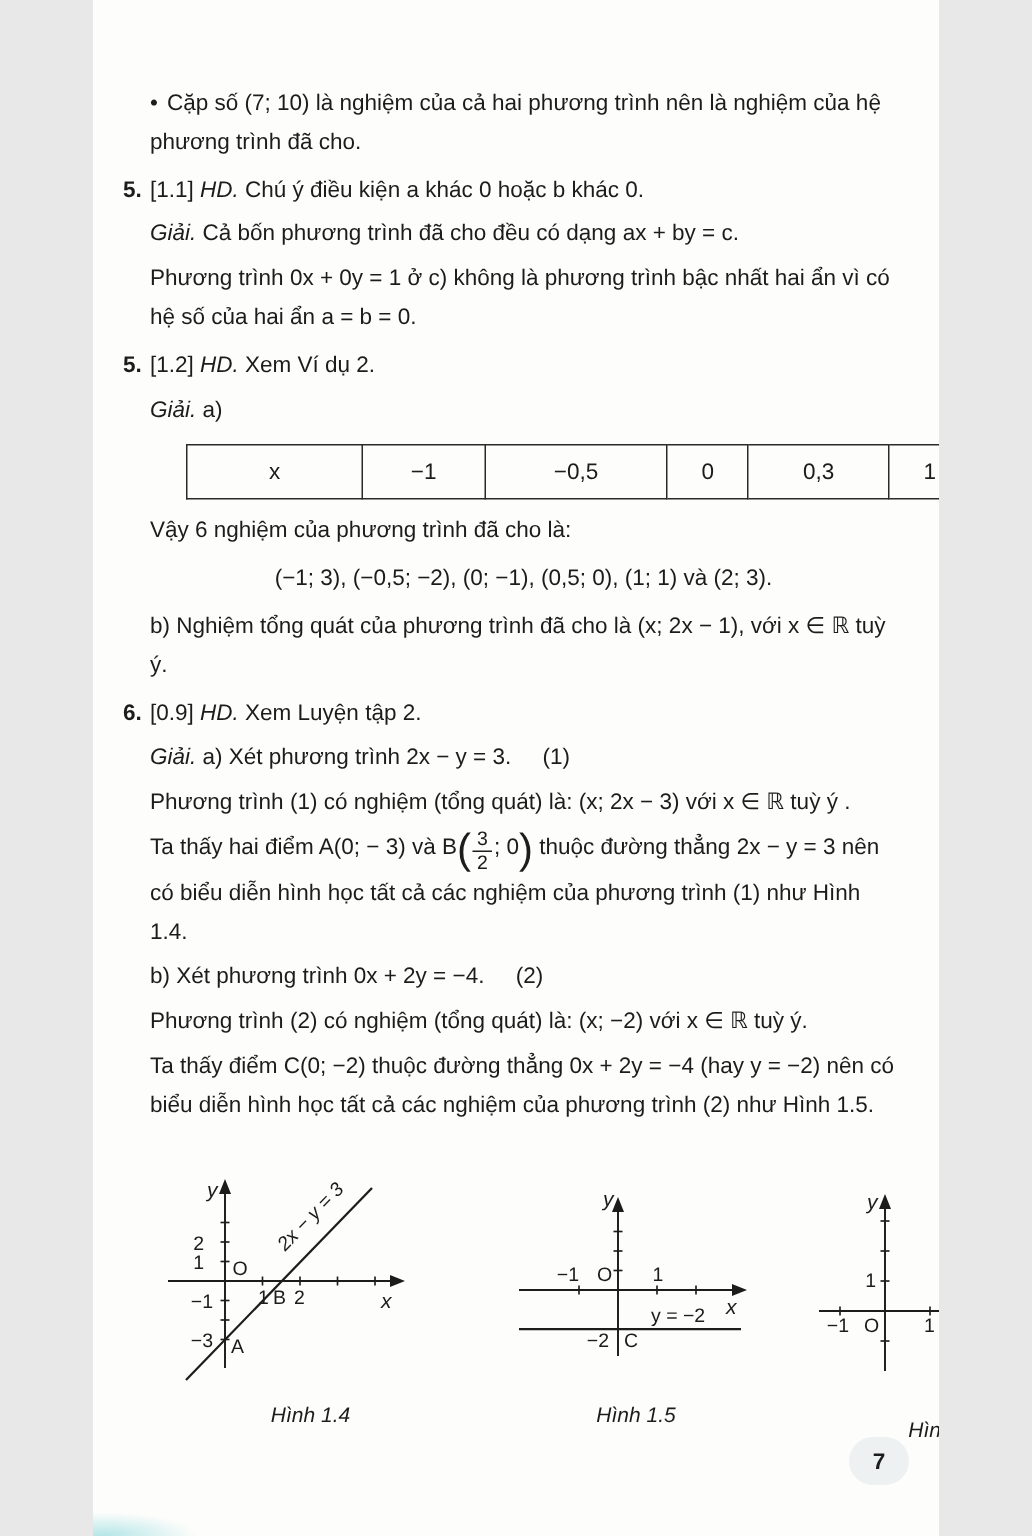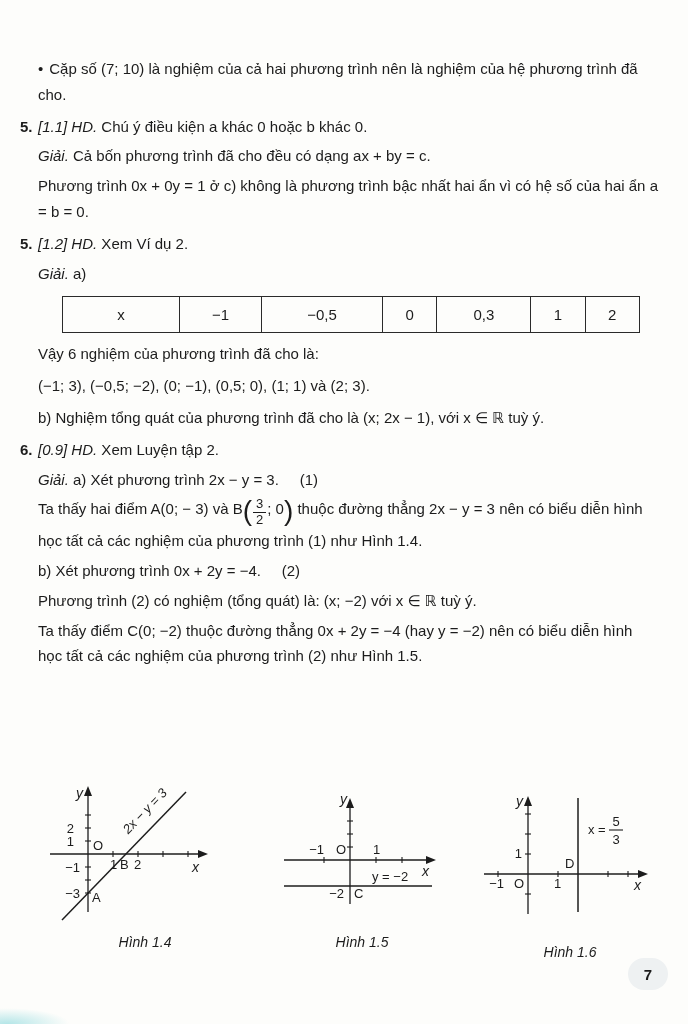--- a/index.html
+++ b/index.html
@@ -1,35 +1,35 @@
 <!DOCTYPE html>
 <html><head>
 <meta charset="utf-8">
 <style>
   html,body { margin:0; padding:0; background:#e8e8e8; }
   .page {
     position:relative;
-    width:688px; height:1024px;
+    width:564px; height:1024px;
     margin:0 auto;
     background:#fdfdfb;
     font-family:"Liberation Sans","DejaVu Sans",sans-serif;
     color:#1c1c1c;
     overflow:hidden;
   }
   .content {
     position:absolute; top:52px; left:38px; right:28px;
     font-size:15px; line-height:1.72;
   }
   .para { margin:4px 0; }
   .bullet-para .bullet { margin-right:6px; }
   .item { position:relative; margin:6px 0 4px 0; }
   .item .num { position:absolute; left:-18px; font-weight:bold; }
-  .ref { font-weight:normal;font-style:italic; }
+  .ref { font-weight:normal; }
   .hd, .giai, .caption { font-style:italic;margin-top:14px; }
-  .centered { margin:6px 0; }
+  .centered { text-align:center; margin:6px 0; }
 
   table.values {
     border-collapse:collapse;
     margin:10px 0 8px 24px;
     width:578px;
   }
   table.values td {
     border:1px solid #2a2a2a;
     text-align:center;
     height:35px;
@@ -118,20 +118,21 @@
     <p class="para">Vậy 6 nghiệm của phương trình đã cho là:</p>
     <p class="centered">(−1; 3), (−0,5; −2), (0; −1), (0,5; 0), (1; 1) và (2; 3).</p>
     <p class="para">b) Nghiệm tổng quát của phương trình đã cho là (x; 2x − 1), với x ∈ ℝ  tuỳ ý.</p>
 
     <div class="item">
       <span class="num">6.</span><span class="ref">[0.9]</span> <span class="hd">HD.</span><span> Xem  Luyện tập 2.</span>
     </div>
 
     <p class="para"><span class="giai">Giải.</span><span> a) Xét phương trình 2x − y = 3.&nbsp;&nbsp;&nbsp;&nbsp;&nbsp;(1)</span></p>
 
+    <p class="para">Phương trình (1) có nghiệm (tổng quát) là: (x; 2x − 3) với x ∈ ℝ  tuỳ ý .</p>
 
     <p class="para"><span>Ta thấy hai điểm  A(0; − 3)  và  B</span><span class="bigparen">(</span><span class="frac"><span class="fnum">3</span><span class="fden">2</span></span><span>; 0</span><span class="bigparen">)</span><span> thuộc đường thẳng 2x − y = 3 nên có biểu diễn hình học tất cả các nghiệm của phương trình (1) như Hình 1.4.</span></p>
 
     <p class="para">b) Xét phương trình 0x + 2y = −4.&nbsp;&nbsp;&nbsp;&nbsp;&nbsp;(2)</p>
     <p class="para">Phương trình (2) có nghiệm (tổng quát) là: (x; −2) với x ∈ ℝ  tuỳ ý.</p>
     <p class="para">Ta thấy điểm C(0; −2) thuộc đường thẳng 0x + 2y = −4 (hay y = −2) nên có biểu diễn hình học tất cả các nghiệm của phương trình (2) như Hình 1.5.</p>
 
   </div>
 
   <div class="figures">

